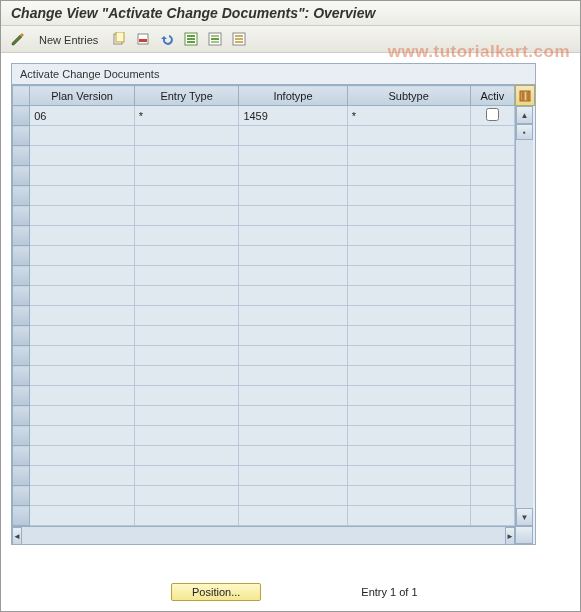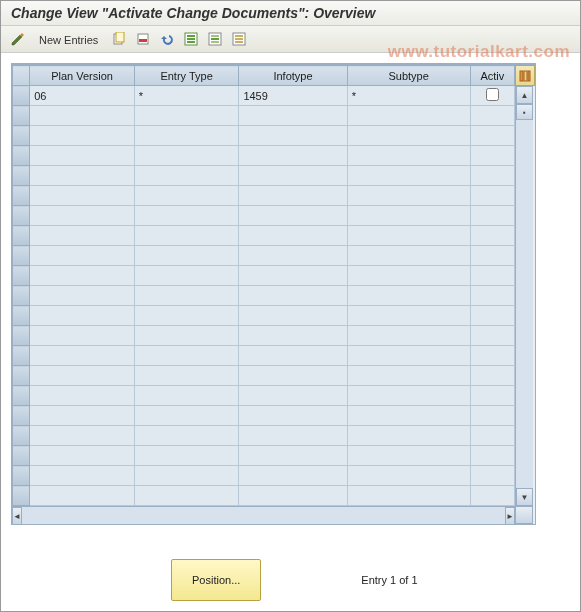--- a/index.html
+++ b/index.html
@@ -161,21 +161,21 @@
       right: 0;
       display: flex;
       align-items: center;
       padding: 0 10px;
     }
     .position-btn {
       margin-left: 160px;
       background: linear-gradient(to bottom, #fff8c8, #f4e890);
       border: 1px solid #b8a040;
       border-radius: 2px;
-      padding: 14px 20px;
+      padding: 2px 20px;
       font-size: 11px;
       cursor: pointer;
       color: #222;
     }
     .entry-text {
       margin-left: 100px;
       font-size: 11px;
       color: #222;
     }
     svg { display: block; }
@@ -234,20 +234,21 @@
         <rect x="3" y="3" width="8" height="2" fill="#c8b060"></rect>
         <rect x="3" y="6" width="8" height="2" fill="#c8b060"></rect>
         <rect x="3" y="9" width="8" height="2" fill="#c8b060"></rect>
       </svg>
   </span>
   <span class="watermark">www.tutorialkart.com</span>
 </div>
 
 <div class="content-area">
   <div class="panel">
+    <div class="panel-title">Activate Change Documents</div>
     <div class="grid-wrap">
       <div style="flex:1;display:flex;flex-direction:column;">
         <table class="grid">
           <thead>
             <tr>
               <th class="rowhead-h"></th>
               <th class="c-plan">Plan Version</th>
               <th class="c-obj">Entry Type</th>
               <th class="c-info">Infotype</th>
               <th class="c-sub">Subtype</th>

